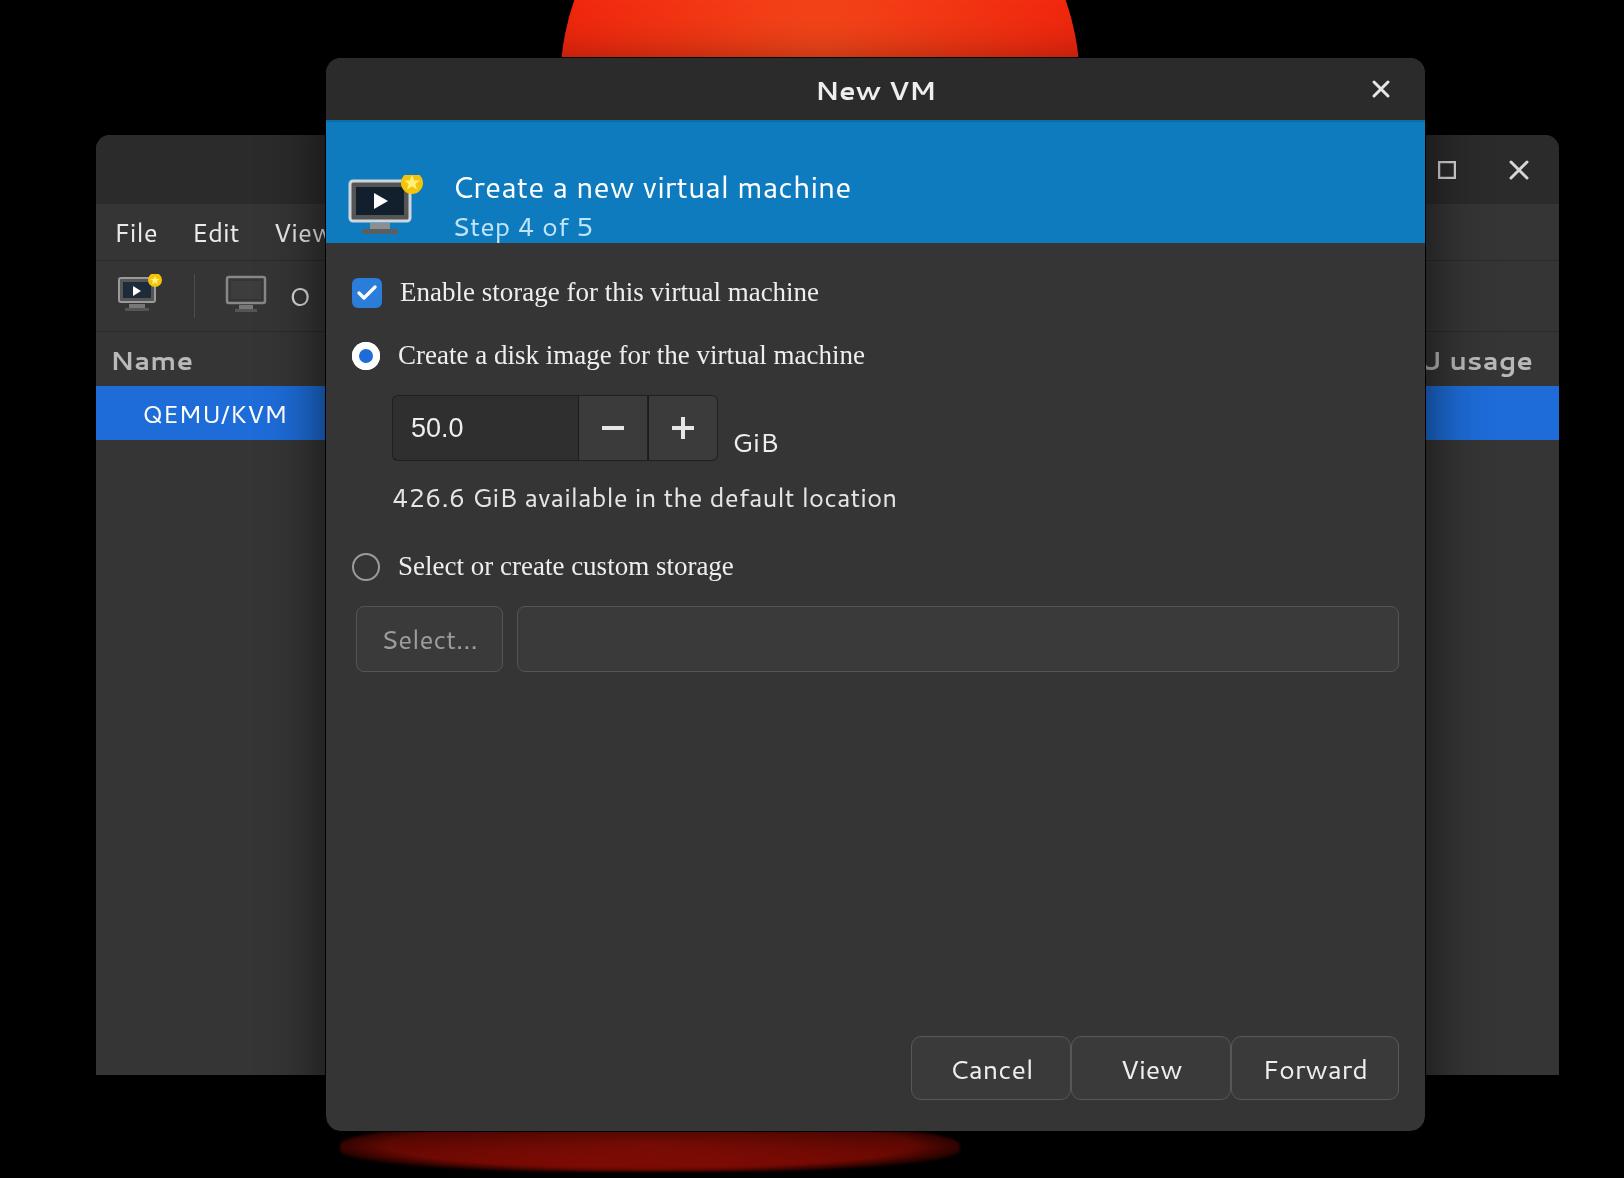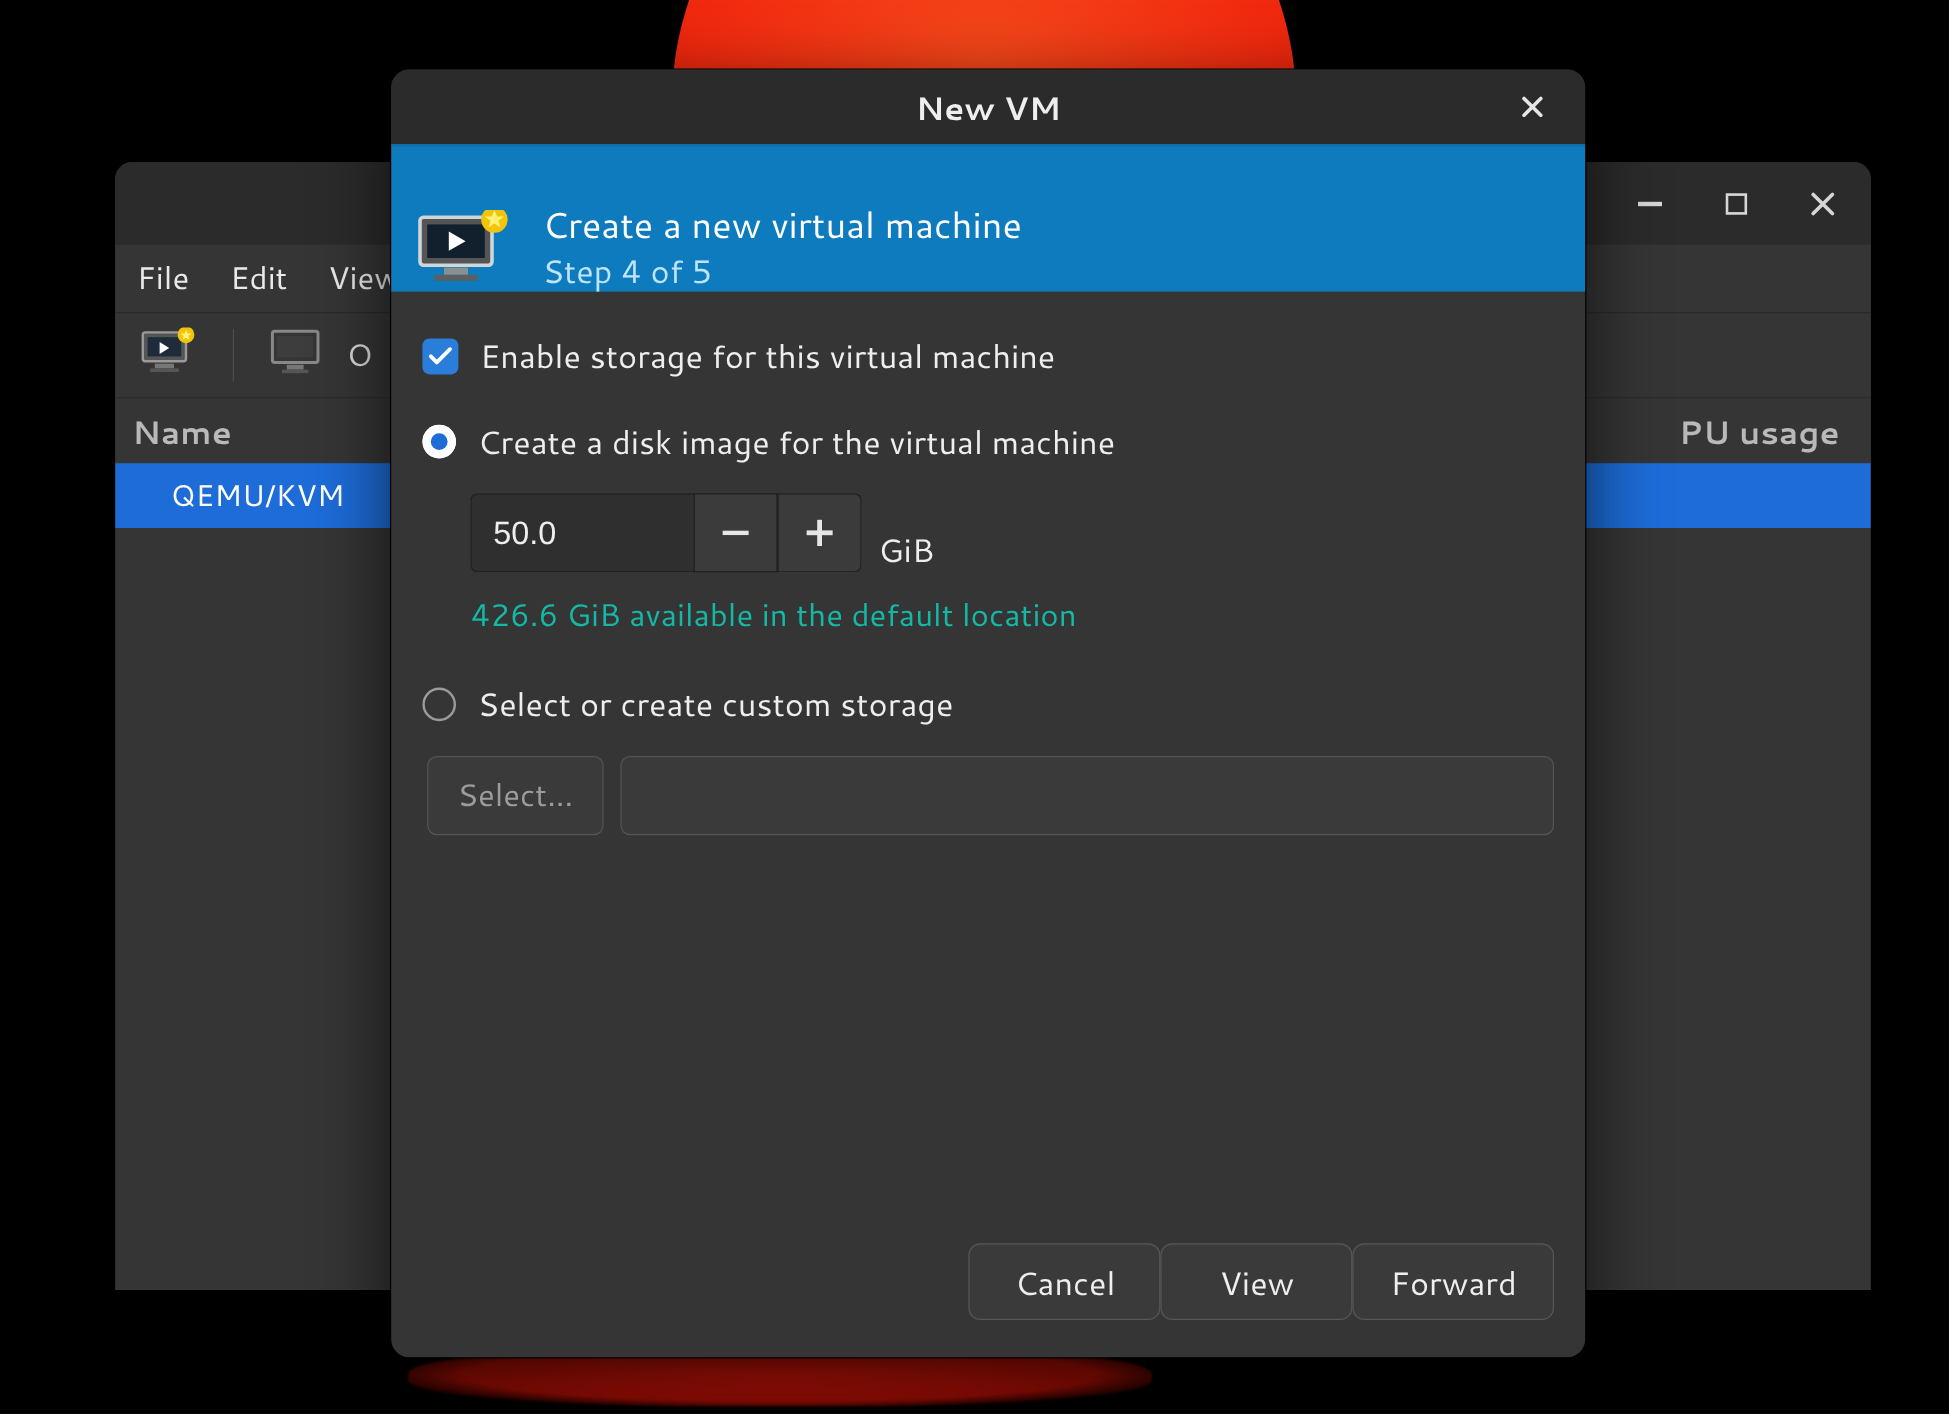--- a/index.html
+++ b/index.html
@@ -123,21 +123,21 @@
     padding-left: 46px;
     font-size: 25px;
     color: #ffffff;
   }
 
   
   .dialog {
     position: absolute;
     top: 57px;
     left: 325px;
-    width: 997px;
+    width: 1101px;
     height: 1075px;
     background: #353535;
     border: 1px solid #000;
     border-radius: 16px;
     display: flex;
     flex-direction: column;
     box-shadow: 0 18px 60px rgba(0,0,0,.65);
     overflow: hidden;
   }
   .dialog-titlebar {
@@ -184,21 +184,21 @@
   .banner-step  { font-size: 27px; color: #bfe4f7; margin-top: 4px; }
 
   .dialog-body {
     flex: 1;
     padding: 34px 26px 0 26px;
     font-size: 27px;
     color: #eeeeee;
     position: relative;
   }
 
-  .row { display: flex; align-items: center; }
+  .row { display: flex; align-items: center; font-family: Liberation Serif, serif; }
 
   
   .checkbox {
     width: 30px;
     height: 30px;
     border-radius: 6px;
     background: #2a7dd8;
     display: inline-flex;
     align-items: center;
     justify-content: center;
@@ -271,21 +271,21 @@
     border-bottom-right-radius: 6px;
   }
   .spin-unit {
     margin-left: 14px;
     font-size: 27px;
     color: #eeeeee;
   }
 
   .hint {
     margin-left: 40px;
-    color: #14b8a6;
+    color: #e5e5e5;
     font-size: 26px;
     margin-bottom: 36px;
   }
 
   
   .manage-row {
     display: flex;
     align-items: stretch;
     gap: 14px;
     margin-top: 24px;

